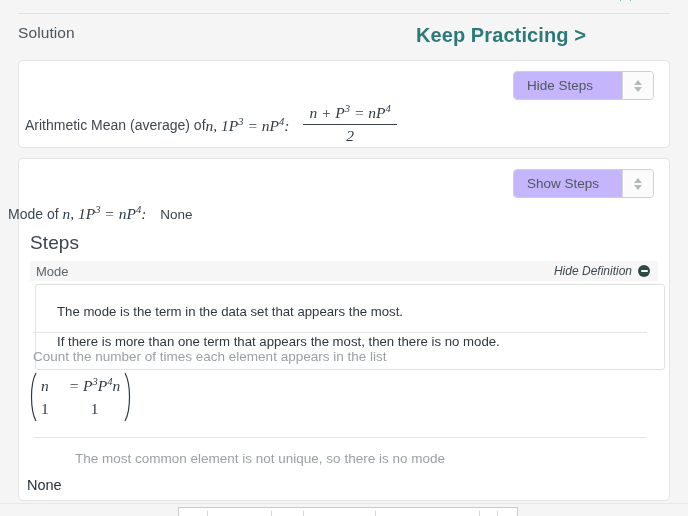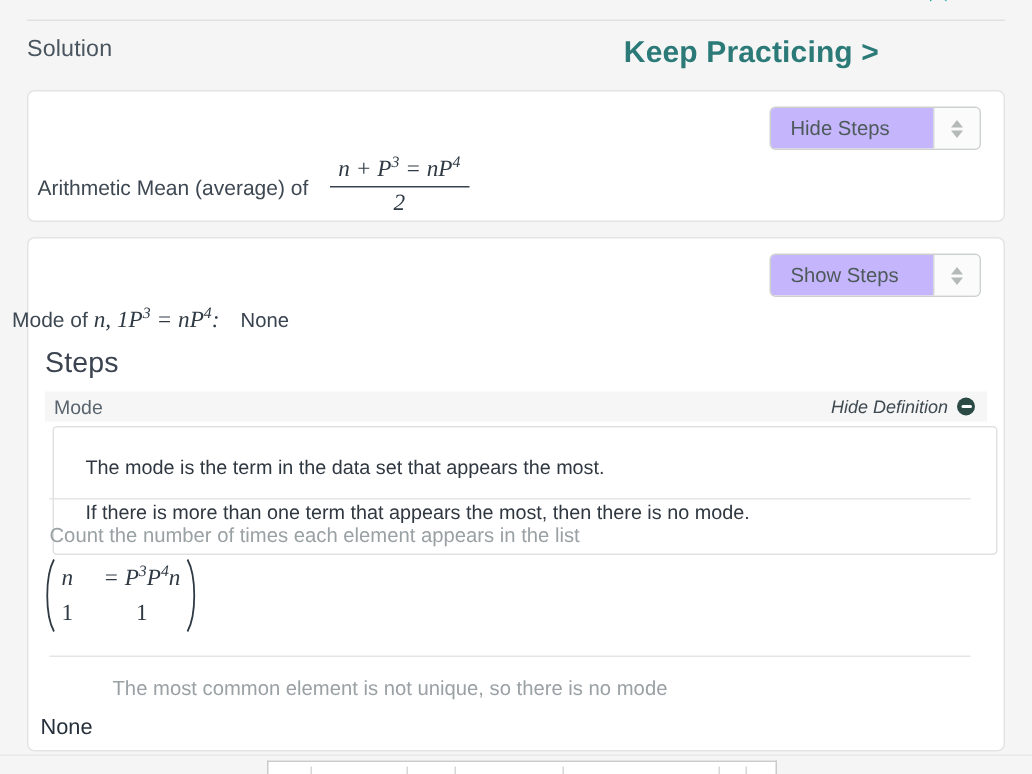--- a/index.html
+++ b/index.html
@@ -375,20 +375,21 @@
       <div class="label">Hide Steps</div>
       <div class="spin">
         <span class="caret up"></span>
         <span class="caret down"></span>
       </div>
     </div>
   </div>
 
   <div class="mean-line">
     <span class="mean-label">Arithmetic Mean (average) of </span>
+      <span class="math"><span>n</span><span>, 1</span><span>P</span><sup>3</sup><span> = </span><span>n</span><span>P</span><sup>4</sup><span>:</span></span>
     <span class="frac math">
       <span class="num"><span>n + P</span><sup>3</sup><span> = nP</span><sup>4</sup></span>
       <span class="den">2</span>
     </span>
   </div>
 
   <div class="card" id="card-mode">
     <div class="steps-select" style="top:10px;">
       <div class="label">Show Steps</div>
       <div class="spin">

